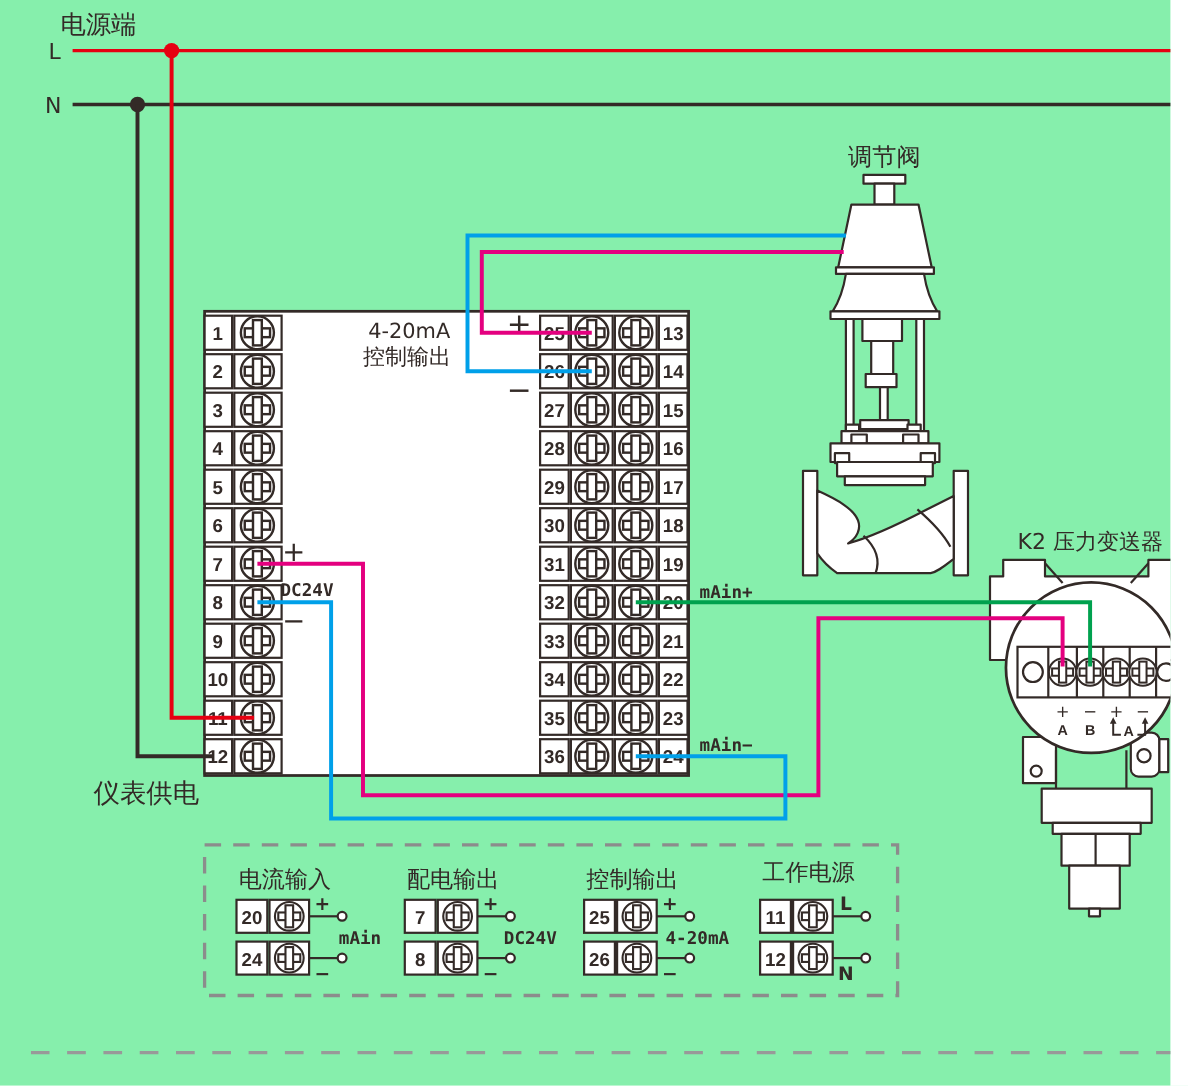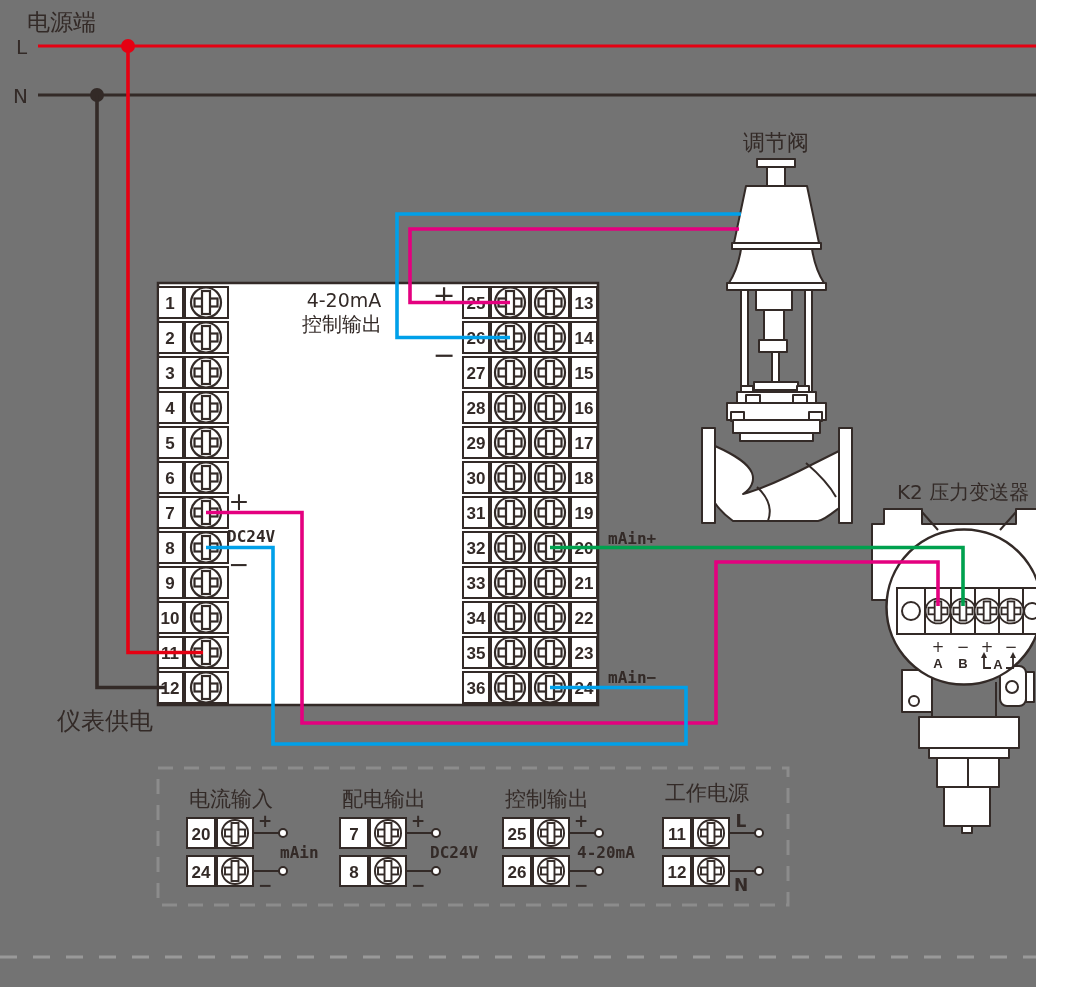--- a/index.html
+++ b/index.html
@@ -1,16 +1,16 @@
 <!DOCTYPE html>
 <html><head>
 <meta charset="utf-8">
 <style>
   html,body{margin:0;padding:0;background:#ffffff;}
-  #stage{position:relative;width:1036px;height:987px;background:#737373;overflow:hidden;}
+  #stage{position:relative;width:1036px;height:987px;background:#86efac;overflow:hidden;padding-left:28px;}
   svg{display:block;}
   .cell{fill:#fff;stroke:#332a27;stroke-width:2;}
   .scr{fill:#fff;stroke:#332a27;stroke-width:2.2;}
   .num{font:bold 17px "Liberation Sans",sans-serif;fill:#332a27;text-anchor:middle;}
   .cjk{font-family:"DejaVu Sans","Liberation Sans",sans-serif;fill:#332a27;}
   .t23{font-size:23px;} .t22{font-size:22px;} .t21{font-size:21px;} .t20{font-size:20px;} .t24{font-size:24px;}
   .mono{font:bold 16px "DejaVu Sans Mono",monospace;fill:#332a27;}
   .sign{font:25px "DejaVu Sans",sans-serif;fill:#332a27;text-anchor:middle;}
   .bigsign{font:27px "DejaVu Sans",sans-serif;fill:#332a27;text-anchor:middle;}
   .lsign{font:bold 17px "DejaVu Sans",sans-serif;fill:#332a27;text-anchor:middle;}

